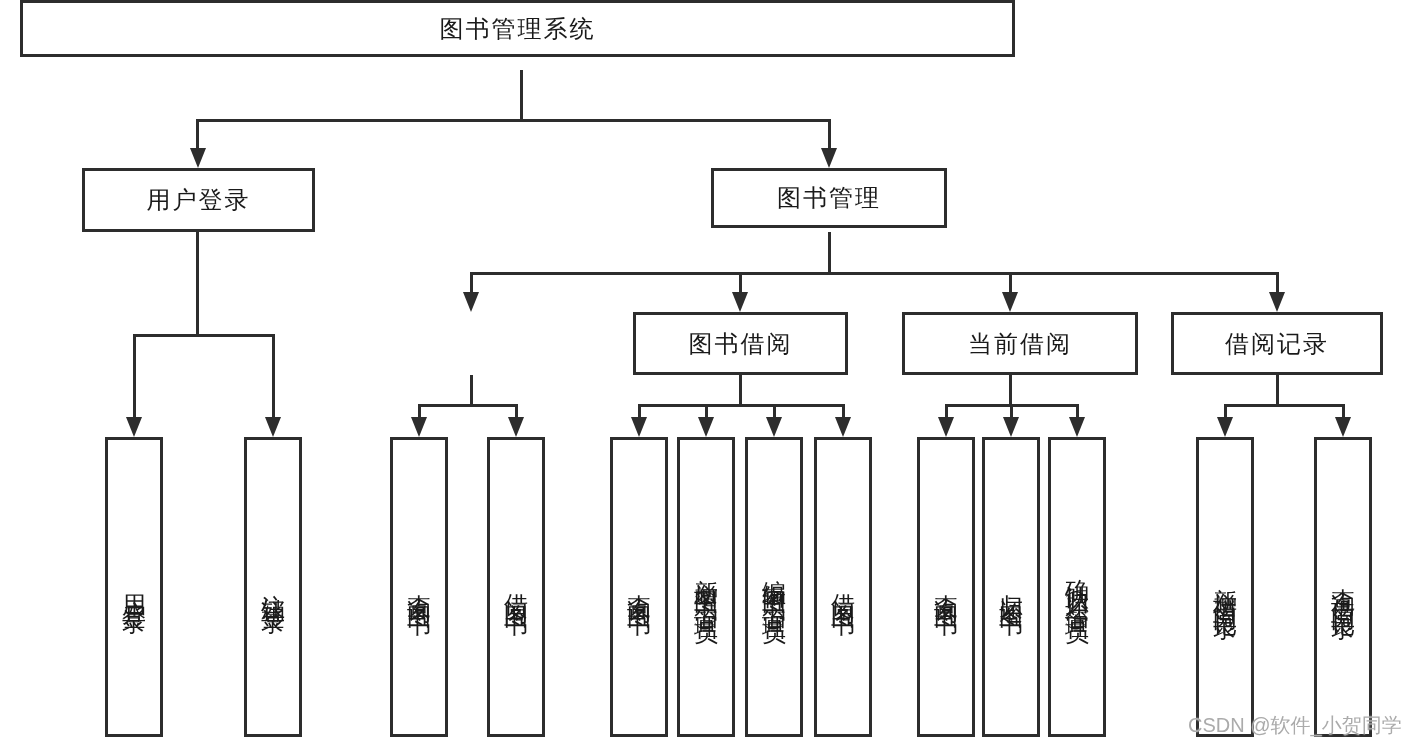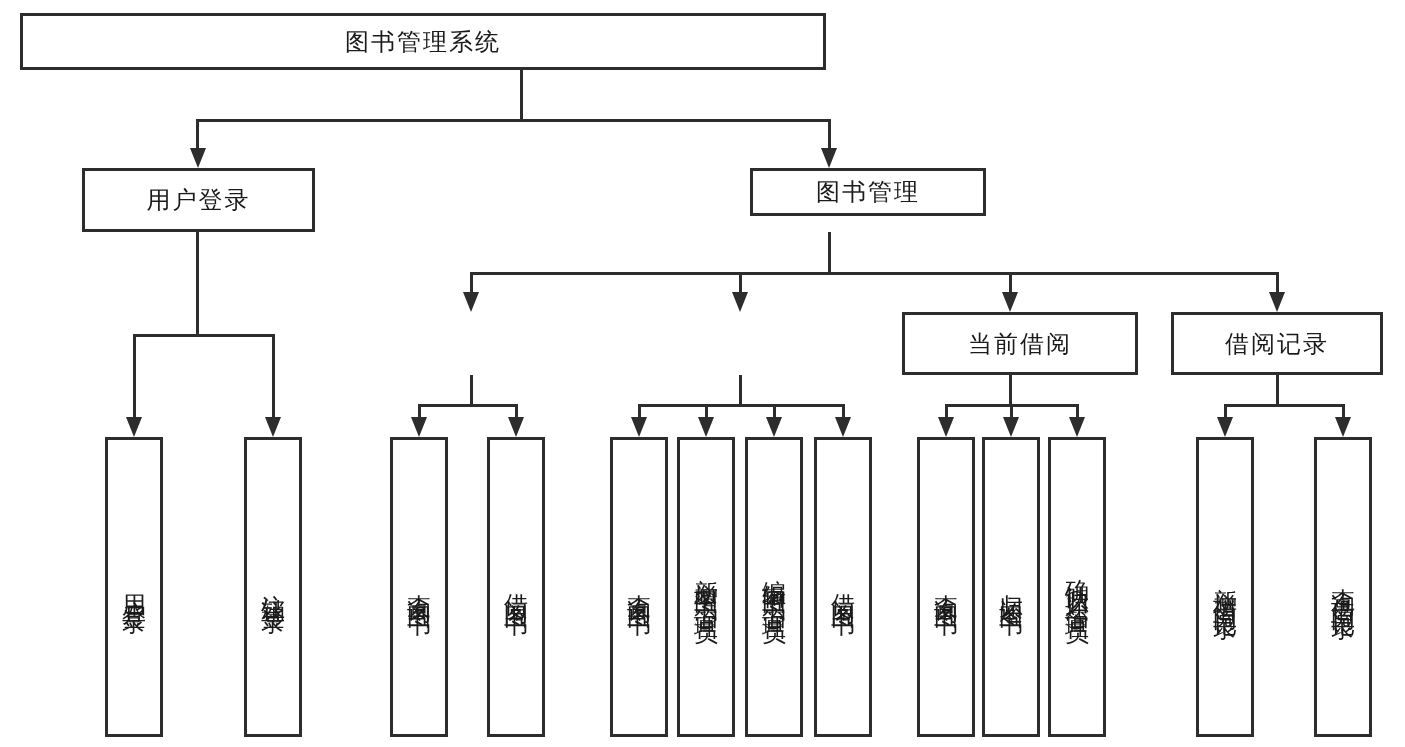--- a/index.html
+++ b/index.html
@@ -59,31 +59,34 @@
     white-space: nowrap;
     z-index: 5;
     text-shadow: 0 0 2px rgba(255,255,255,0.8);
   }
 </style>
 </head>
 <body>
 
 <div class="canvas">
 
-  <div class="node h" style="left:20px;top:13px;width:806px;height:57px;">
+  <div class="node h" style="left:20px;top:0;width:995px;height:57px;">
     <span>图书管理系统</span>
   </div>
 
   <div class="node h" style="left:82px;top:168px;width:233px;height:64px;">
     <span>用户登录</span>
   </div>
-  <div class="node h" style="left:750px;top:168px;width:236px;height:48px;">
+  <div class="node h" style="left:711px;top:168px;width:236px;height:60px;">
     <span>图书管理</span>
   </div>
 
+  <div class="node h" style="left:633px;top:312px;width:215px;height:63px;">
+    <span>图书借阅</span>
+  </div>
   <div class="node h" style="left:902px;top:312px;width:236px;height:63px;">
     <span>当前借阅</span>
   </div>
   <div class="node h" style="left:1171px;top:312px;width:212px;height:63px;align-items:center;">
     <span>借阅记录</span>
   </div>
 
   <div class="node v" style="left:105px;top:437px;width:58px;height:300px;">
     <span>用户登录</span>
   </div>
@@ -178,14 +181,15 @@
   <div class="vline" style="left:1010px;top:404px;width:3px;height:15px;"></div>
   <div class="arrow" style="left:1003px;top:417px;"></div>
   <div class="vline" style="left:1076px;top:404px;width:3px;height:15px;"></div>
   <div class="arrow" style="left:1069px;top:417px;"></div>
 
   <div class="vline" style="left:1224px;top:404px;width:3px;height:15px;"></div>
   <div class="arrow" style="left:1217px;top:417px;"></div>
   <div class="vline" style="left:1342px;top:404px;width:3px;height:15px;"></div>
   <div class="arrow" style="left:1335px;top:417px;"></div>
 
+  <div class="watermark">CSDN @软件_小贺同学</div>
 
 </div>
 
 </body></html>

